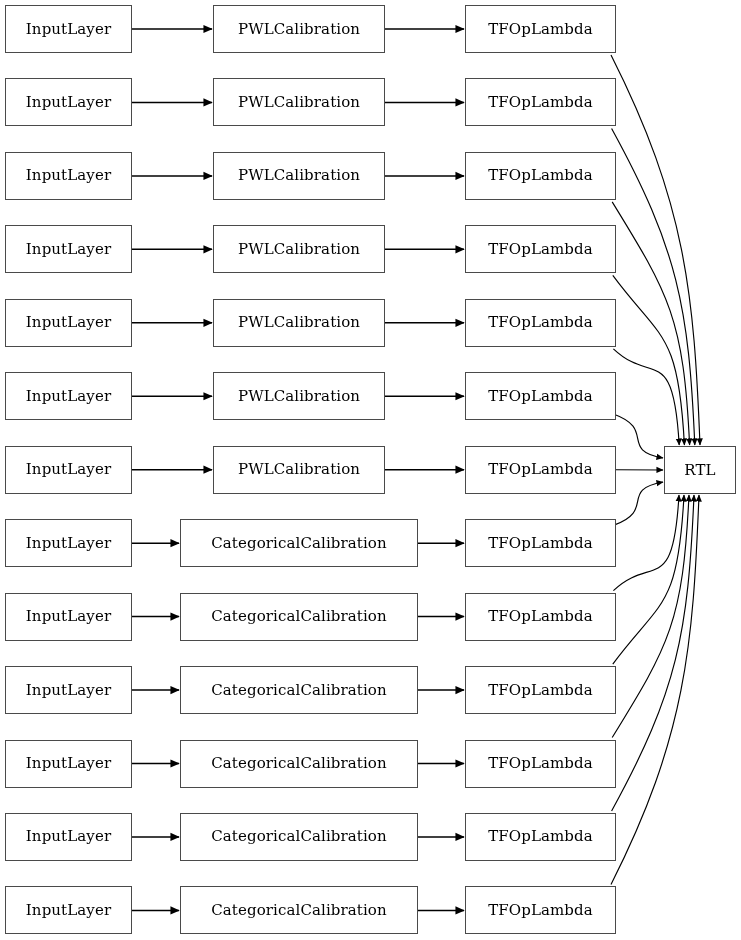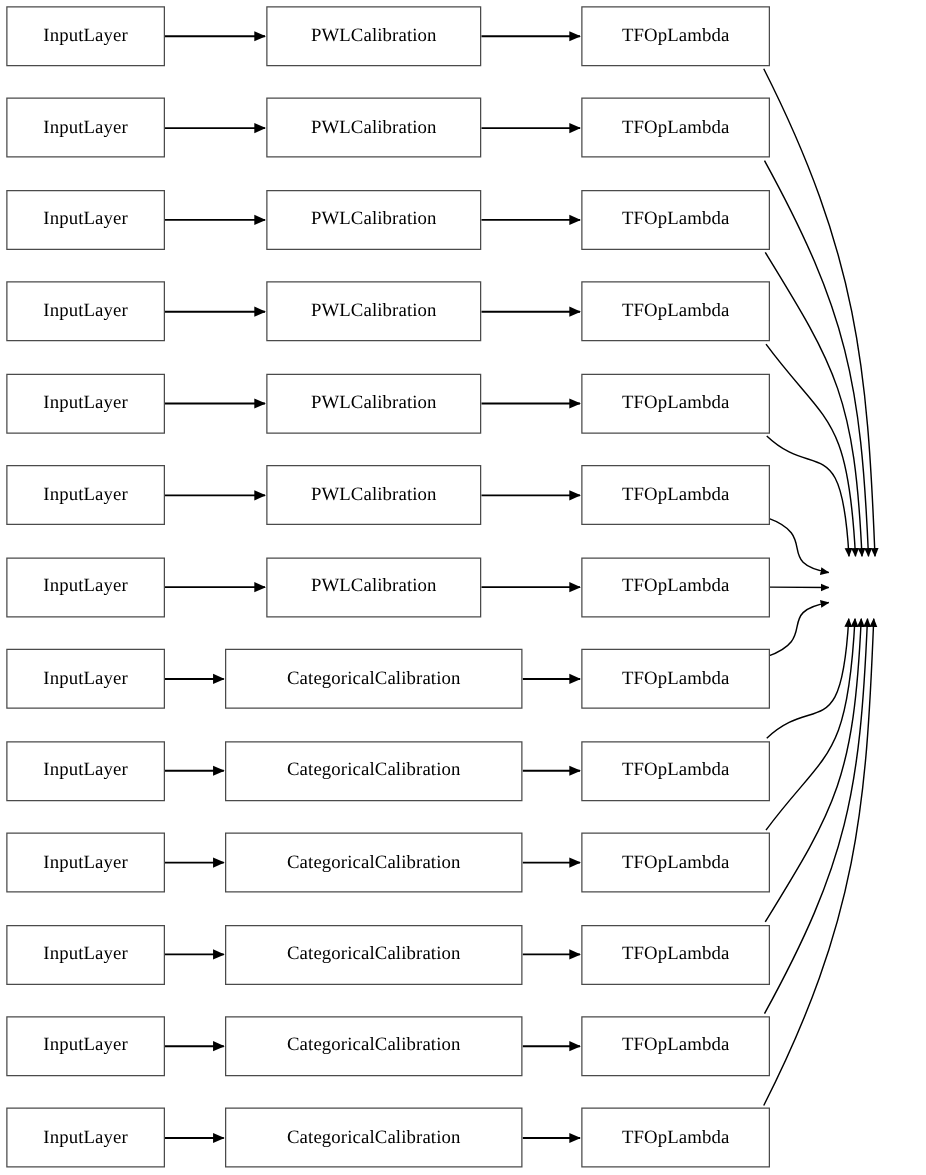--- a/index.html
+++ b/index.html
@@ -25,21 +25,20 @@
     width: 741px;
     height: 940px;
     pointer-events: none;
   }
   #node-layer {
     position: absolute;
     left: 0;
     top: 0;
     width: 741px;
     height: 940px;
-    font-family: Liberation Serif, serif;
   }
   .node {
     position: absolute;
     box-sizing: border-box;
     border: 1.4px solid #4a4a4a;
     background: #ffffff;
     display: flex;
     align-items: center;
     justify-content: center;
     color: #000000;
@@ -222,15 +221,18 @@
       </div>
       <div class="node" style="left: 5px; top: 886.4px; width: 127px; height: 48px;">
         <span class="node-label">InputLayer</span>
       </div>
       <div class="node" style="left: 180px; top: 886.4px; width: 238px; height: 48px;">
         <span class="node-label">CategoricalCalibration</span>
       </div>
       <div class="node" style="left: 465px; top: 886.4px; width: 151px; height: 48px;">
         <span class="node-label">TFOpLambda</span>
       </div>
+      <div class="node" style="left: 664px; top: 446px; width: 72px; height: 48px;">
+        <span class="node-label">RTL</span>
+      </div>
     </div>
 
 </div>
 
 </body></html>

